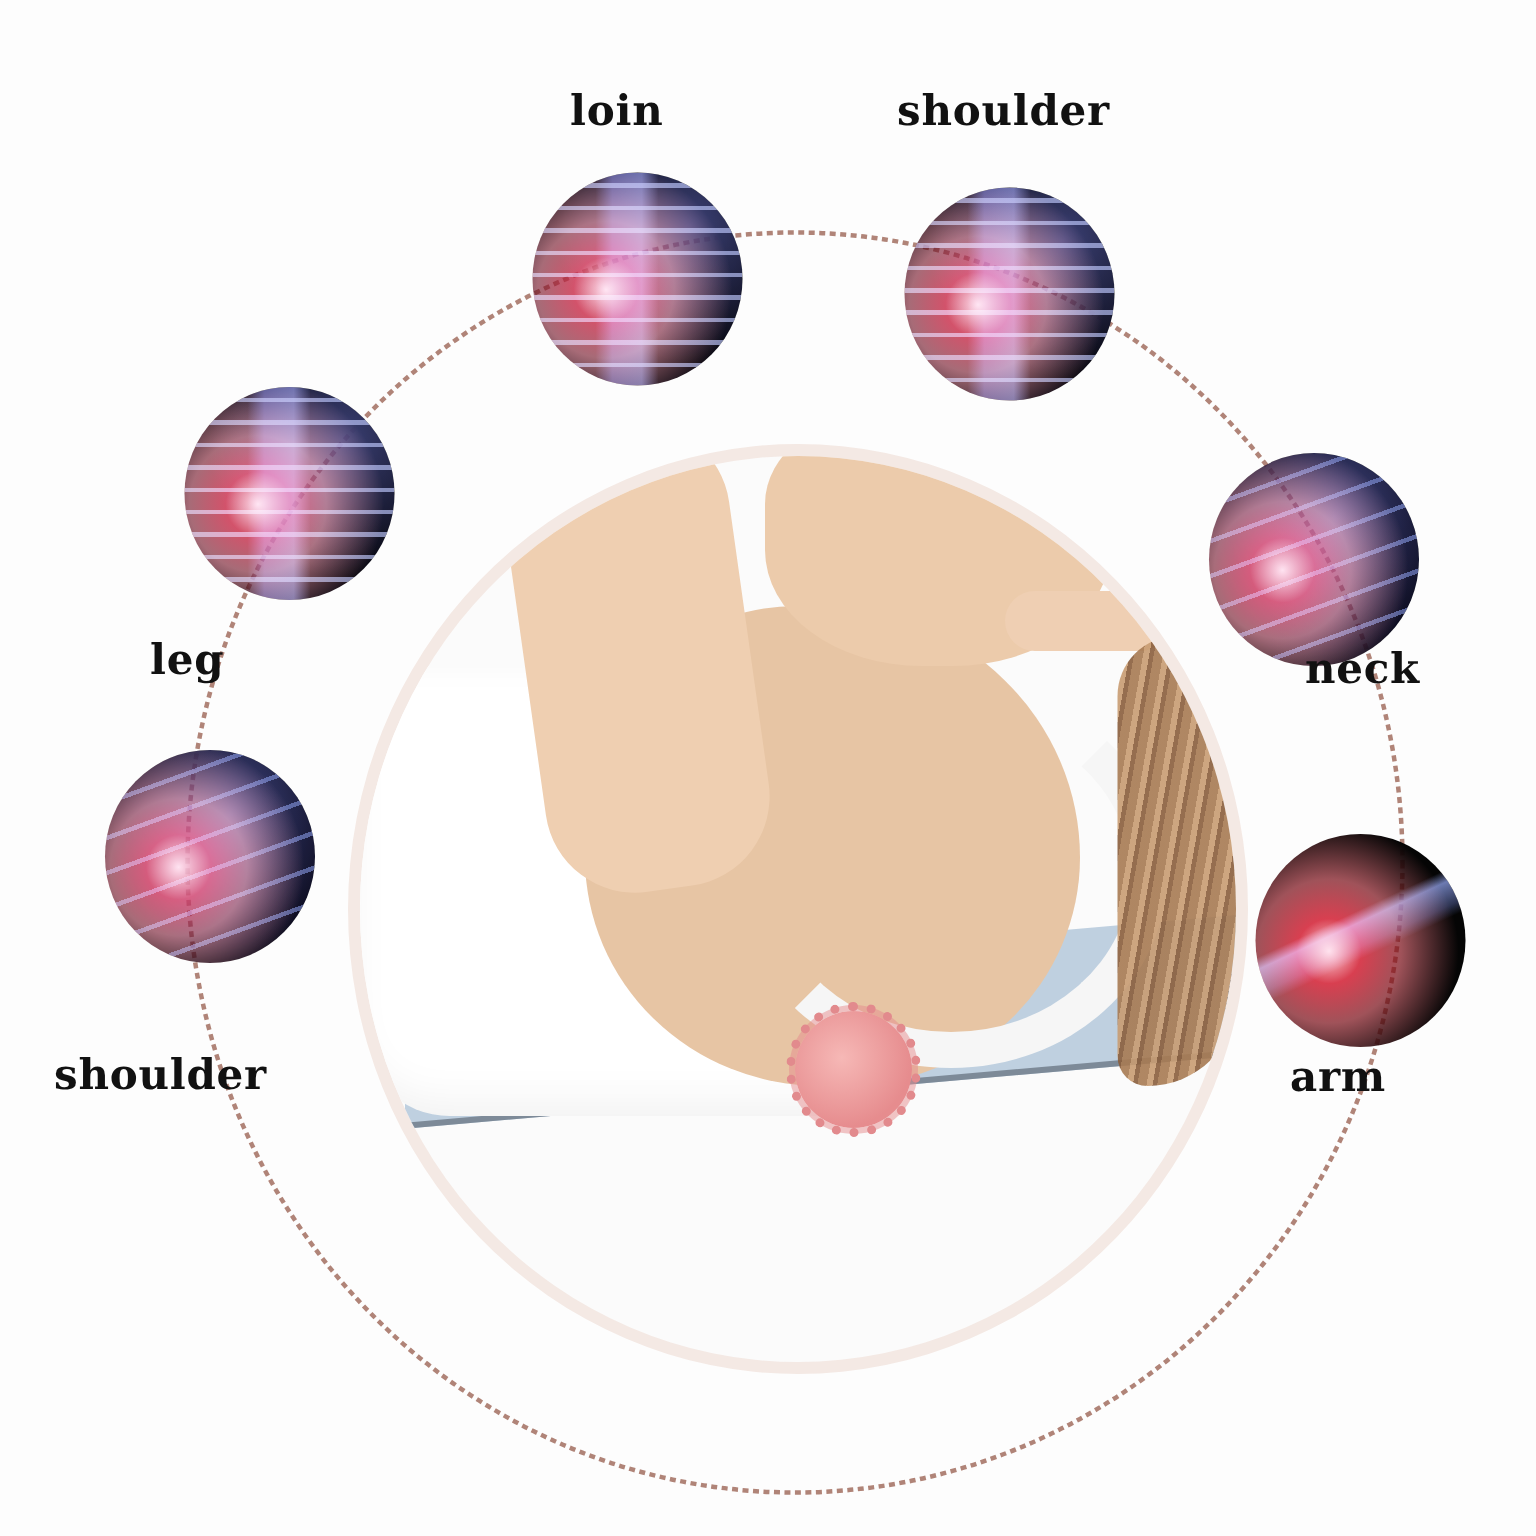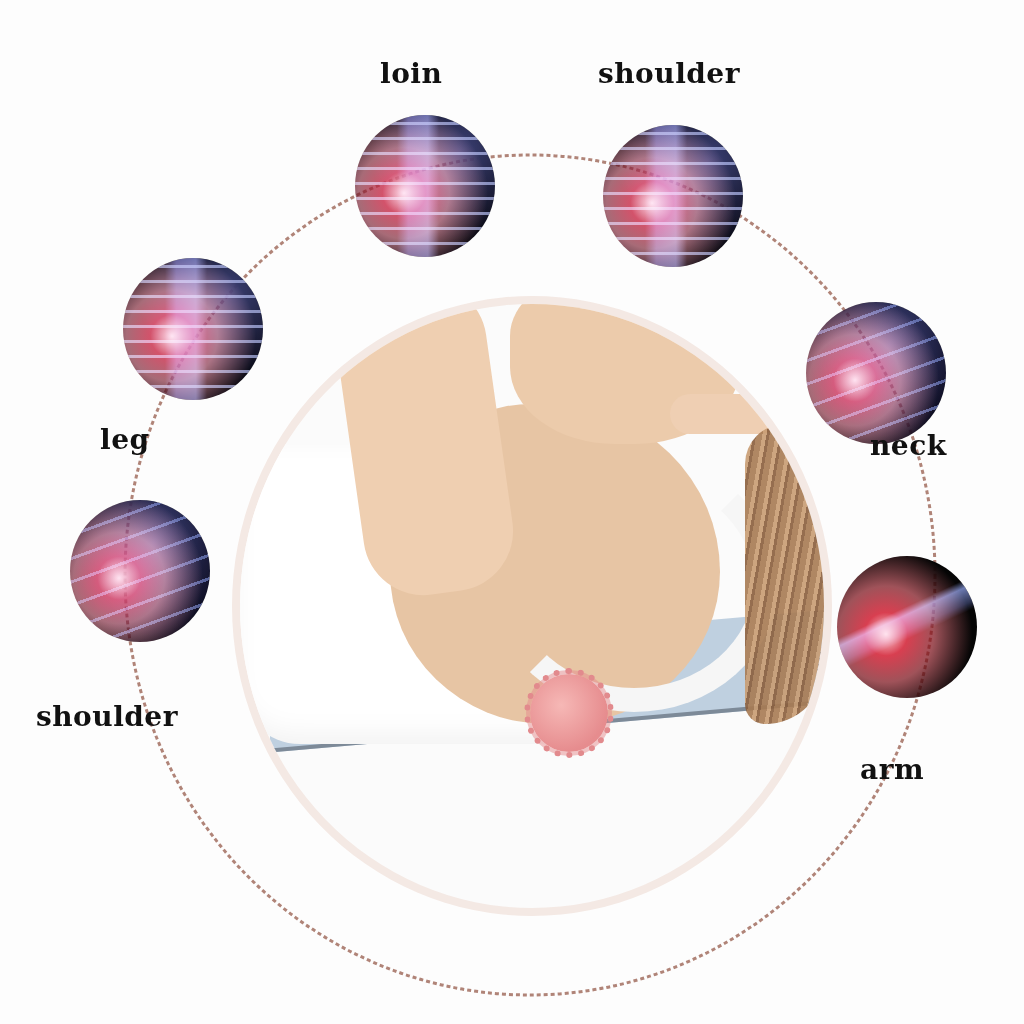--- a/index.html
+++ b/index.html
@@ -128,13 +128,13 @@
 <div class="label" style="left:36px;top:660px;margin-top:43px;">shoulder</div>
 
 <div class="xray" style="left:806px;top:302px;width:140px;height:142px;">
     <div class="bones"></div>
   </div>
 <div class="label" style="left:870px;top:432px;">neck</div>
 
 <div class="xray arm-img" style="left:837px;top:556px;width:140px;height:142px;">
     <div class="bones"></div>
   </div>
-<div class="label" style="left:860px;top:756px;">arm</div>
+<div class="label" style="left:860px;top:704px;">arm</div>
 
 </body></html>

